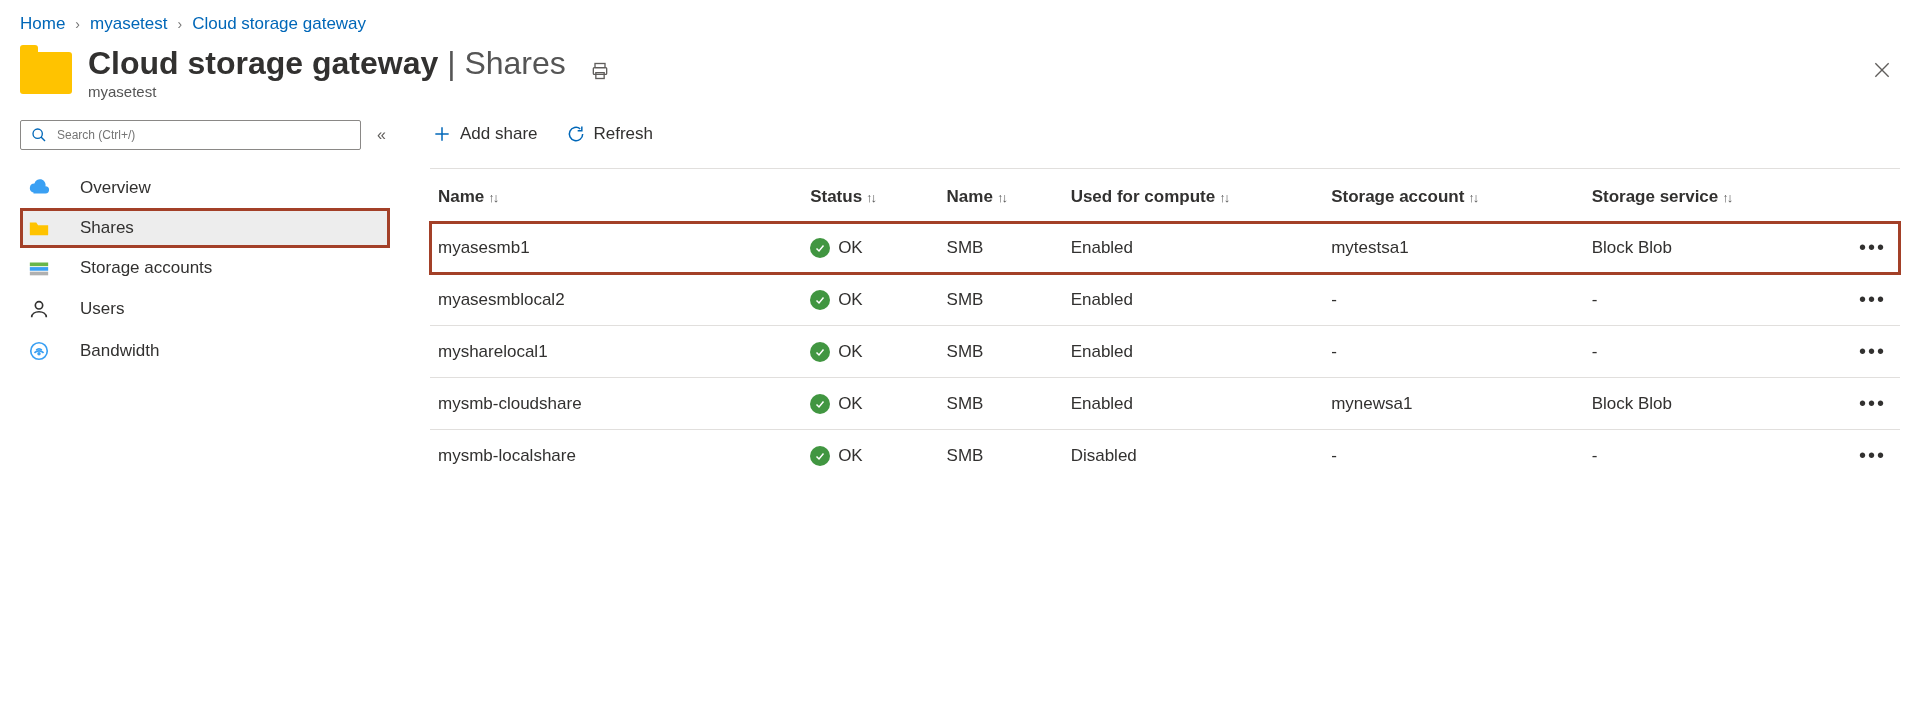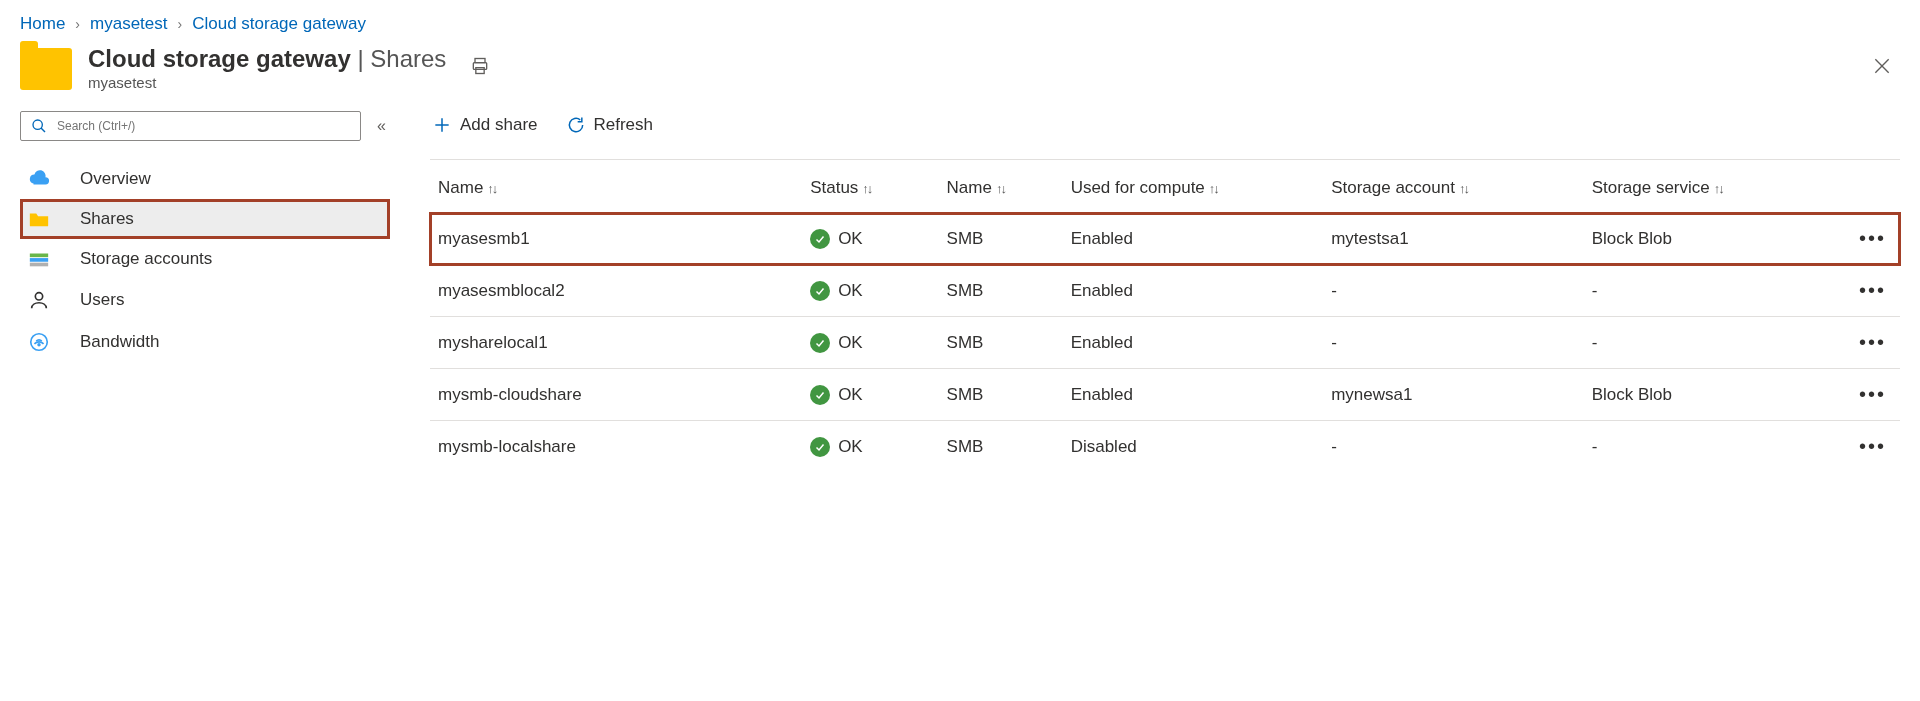--- a/index.html
+++ b/index.html
@@ -5,40 +5,40 @@
   * { box-sizing: border-box; }
   html, body { margin:0; padding:0; font-family: "Segoe UI", Arial, sans-serif; color:#323130; background:#fff; }
   body { padding:14px 20px 20px 20px; width:1920px; }
   a.link { color:#0067b8; text-decoration:none; }
   .breadcrumbs { font-size:17px; display:flex; align-items:center; gap:10px; margin-bottom:6px;}
   .chev { color:#757575; font-size:14px; }
   .header-row { display:flex; align-items:center; gap:16px; margin:12px 0 4px 0;}
   .folder-icon { width:52px; height:42px; background:#ffc300; border-radius:3px; position:relative; flex-shrink:0;}
   .folder-icon::before{content:""; position:absolute; top:-7px; left:0; width:18px; height:10px; background:#ffc300; border-radius:3px 3px 0 0;}
   .title-block { display:flex; flex-direction:column; }
-  .page-title { font-size:24px; font-weight:600; line-height:1.1;text-align:right; }
+  .page-title { font-size:32px; font-weight:600; line-height:1.1;text-align:right; }
   .page-title .thin { font-weight:300; color:#555;}
   .subtitle { font-size:15px; color:#555; margin-top:2px;}
   .icon-btn { background:none; border:none; cursor:pointer; padding:8px; color:#605e5c; font-size:18px;}
   .close-btn { margin-left:auto; font-size:22px; }
   .layout { display:flex; margin-top:20px; }
   .sidebar { width:380px; flex-shrink:0; padding-right:10px;}
   .search-wrap { display:flex; align-items:center; gap:12px; margin-bottom:18px;}
   .search-box { flex:1; display:flex; align-items:center; border:1px solid #8a8886; border-radius:2px; padding:6px 10px; gap:8px;}
   .search-box input { border:none; outline:none; font-size:12px; flex:1; background:transparent;}
   .collapse-icon { color:#605e5c; font-size:16px; cursor:pointer; padding:4px;}
   .nav-item { display:flex; align-items:center; gap:30px; padding:10px 8px; font-size:17px; cursor:pointer;}
   .nav-item.selected { background:#ededed; outline:3px solid #a34028; outline-offset:-3px;}
   .nav-icon { width:22px; display:flex; justify-content:center; align-items:center;}
   .main { flex:1; padding-left:30px;}
   .toolbar { display:flex; align-items:center; gap:24px; padding-bottom:20px; border-bottom:1px solid #e1dfdd;}
   .cmd { display:flex; align-items:center; gap:8px; font-size:17px; color:#323130; background:none; border:none; cursor:pointer; padding:4px 2px;}
   .cmd svg { flex-shrink:0;}
   table.shares { width:100%; border-collapse:collapse; font-size:17px;}
-  table.shares th { text-align:left; font-weight:400; padding:18px 8px 14px 8px; white-space:nowrap;}
+  table.shares th { text-align:left; font-weight:700; padding:18px 8px 14px 8px; white-space:nowrap;}
   table.shares td { padding:12px 8px; border-top:1px solid #e1dfdd;}
   .sort { color:#555; font-size:13px; margin-left:4px; letter-spacing:-2px;}
   .status-cell { display:flex; align-items:center; gap:8px;}
   .ok-badge{ width:20px; height:20px; background:#419641; border-radius:50%; display:flex; align-items:center; justify-content:center;}
   .ok-badge svg { stroke:#fff; }
   .more { text-align:right; width:50px;}
   .more-btn { background:none; border:none; cursor:pointer; color:#323130; font-size:20px; letter-spacing:2px; padding:2px 6px;}
   tr.highlight td { position:relative; }
   tr.highlight { outline:3px solid #a34028; outline-offset:-2px;}
   .col-name{width:300px;}

